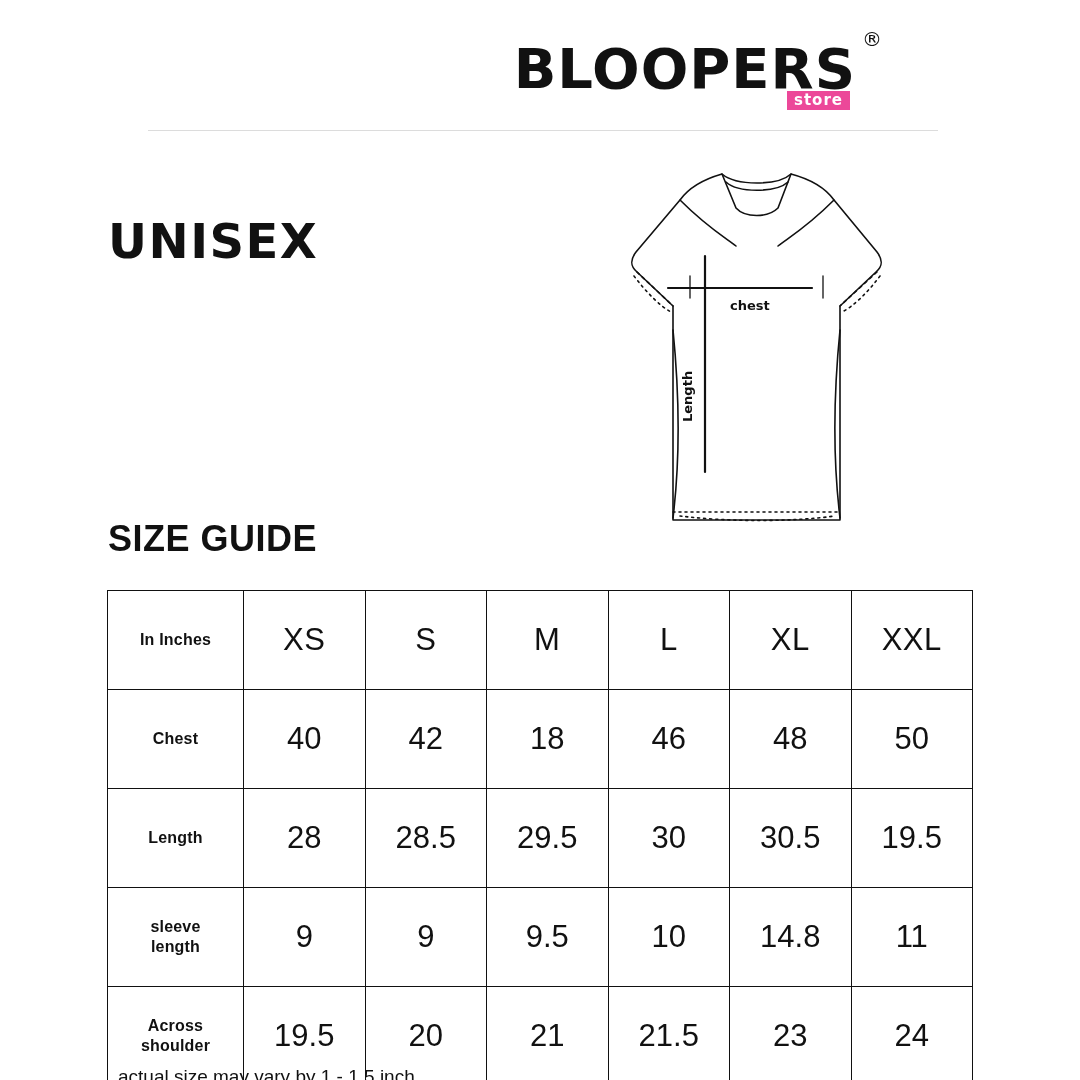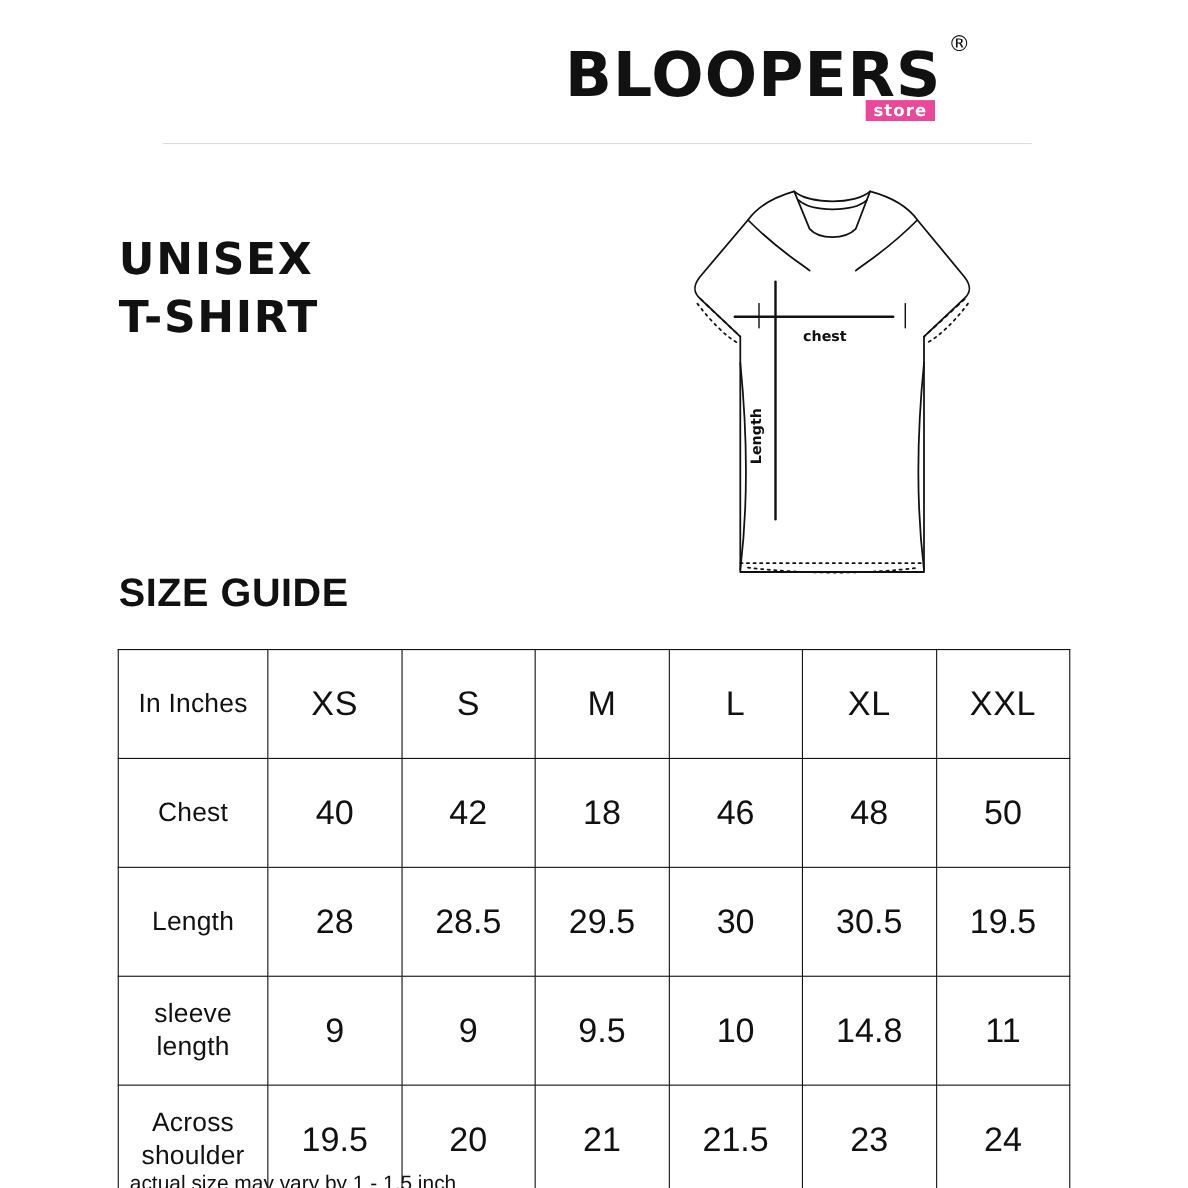--- a/index.html
+++ b/index.html
@@ -73,21 +73,21 @@
   
   .title-block {
     position: absolute;
     left: 108px;
     top: 210px;
     width: 470px;
   }
   .title-line {
     font-family: "DejaVu Sans", sans-serif;
     font-weight: bold;
-    font-size: 40px;
+    font-size: 48px;
     letter-spacing: 1.5px;
     line-height: 1.32;
     color: #111111;
   }
 
   .size-guide {
     position: absolute;
     left: 108px;
     top: 518px;
     font-family: Liberation Sans, sans-serif;
@@ -132,22 +132,22 @@
     color: #111111;
   }
   table.size-table thead th {
     height: 96px;
   }
   table.size-table tbody td {
     height: 96px;
   }
   .rowhead {
     width: 133px;
-    font-size: 24px;
-    font-weight: normal;
+    font-size: 16px;
+    font-weight: bold;
     line-height: 1.25;
     letter-spacing: 0.2px;
   }
   .colhead {
     font-size: 31px;
     font-weight: normal;
     letter-spacing: 0.5px;
   }
   .val {
     font-size: 31px;
@@ -170,21 +170,20 @@
   <div class="brand">
     <div class="brand-name">BLOOPERS</div>
     <div class="brand-reg">®</div>
     <div class="brand-sub">store</div>
   </div>
 </div>
 <div class="brand-rule"></div>
 
 <div class="title-block">
   <div class="title-line">UNISEX</div>
-  <div class="title-line">T-SHIRT</div>
 </div>
 
 <div class="size-guide">SIZE GUIDE</div>
 
 <div class="shirt-wrap">
   <svg width="420" height="400" viewBox="0 0 420 400">
     <g fill="none" stroke="#111111" stroke-width="1.6" stroke-linejoin="round" stroke-linecap="round">
 
       <path d="M140 40 C150 26 168 18 182 14 L196 48 C205 58 228 58 238 48 L251 14 C266 18 284 26 294 40
                L337 92 C343 100 343 106 336 112 L300 146 L300 360 L133 360 L133 146 L97 112

